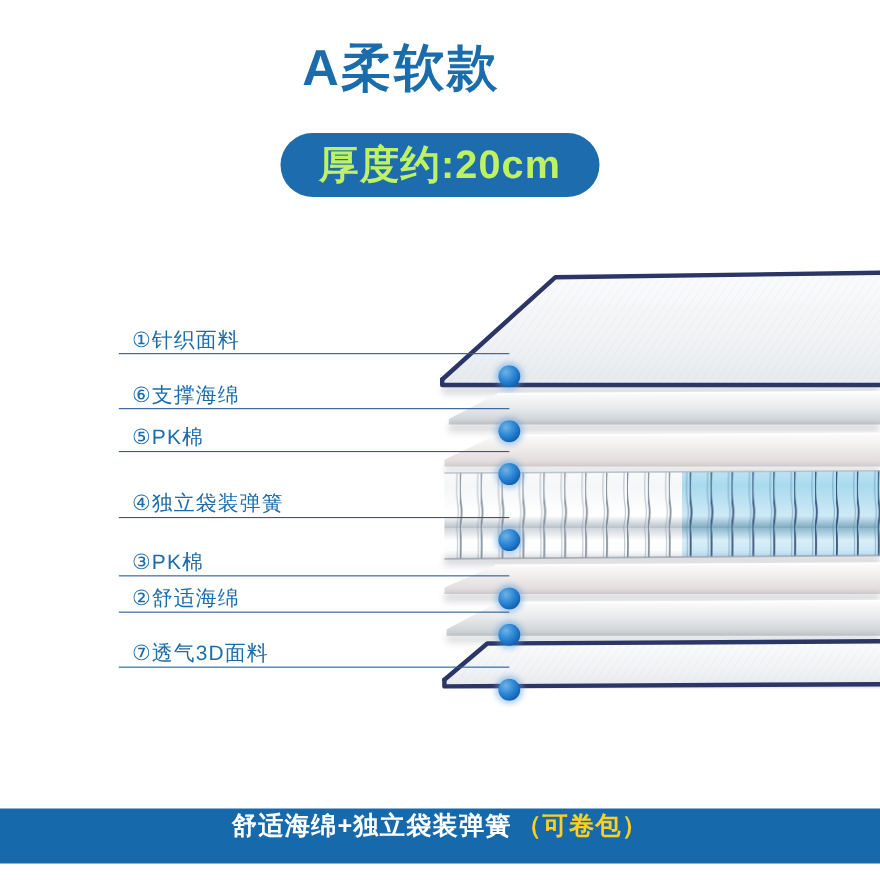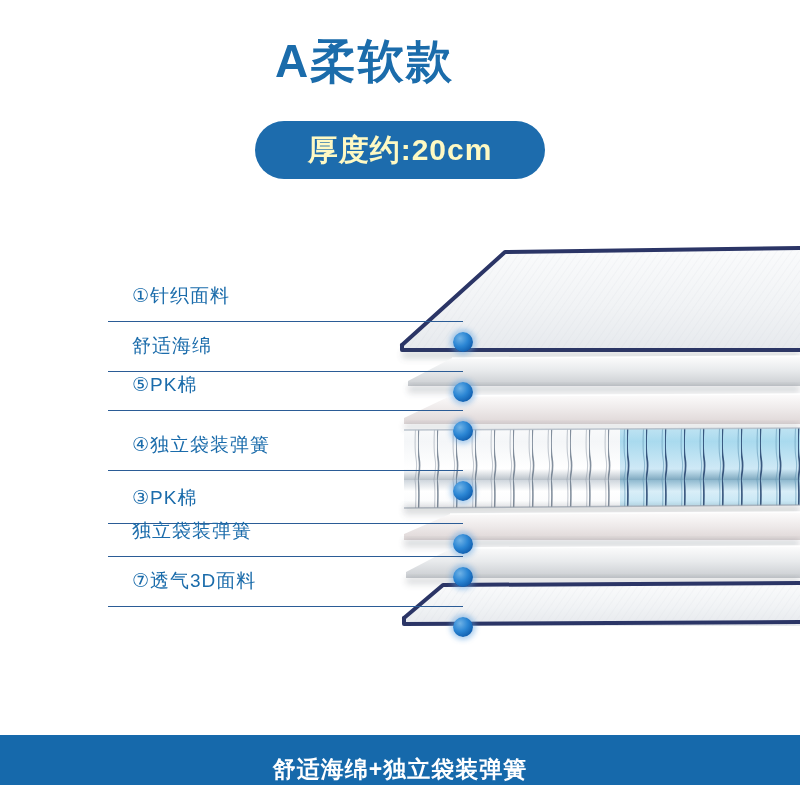--- a/index.html
+++ b/index.html
@@ -38,22 +38,22 @@
     top: 121px;
     width: 290px;
     height: 58px;
     border-radius: 29px;
     background: #1d6cad;
     display: flex;
     align-items: center;
     justify-content: center;
   }
   #thickness-badge .badge-text {
-    color: #fef9c3;
-    font-size: 30px;
+    color: #bef264;
+    font-size: 36px;
     font-weight: bold;
     letter-spacing: 1px;
     white-space: nowrap;
   }
 
   
   #mattress {
     position: absolute;
     left: 0;
     top: 0;
@@ -65,26 +65,25 @@
   
   .callout {
     position: absolute;
     left: 0;
     width: 470px;
     height: 0;
   }
   .callout .cl-text {
     position: absolute;
     left: 120px;
-    bottom: 13px;
+    bottom: 0;
     font-size: 19px;
     color: #1b6cab;
     letter-spacing: 1px;
     white-space: nowrap;
-    margin-left: 12px;
   }
   .callout .cl-line {
     position: absolute;
     left: 108px;
     bottom: 0;
     height: 1px;
     background: #2b5c96;
   }
   .callout .cl-dot {
     position: absolute;
@@ -98,21 +97,21 @@
 
   
   #bottom-banner {
     position: absolute;
     left: 0;
     top: 735px;
     width: 800px;
     height: 50px;
     background: #1669ab;
     display: flex;
-    align-items: flex-end;
+    align-items: flex-start;
     justify-content: center;
   }
   #bottom-banner .bb-main {
     color: #ffffff;
     font-size: 23px;
     font-weight: bold;
     letter-spacing: 1px;
     white-space: nowrap;
   }
   #bottom-banner .bb-sub {
@@ -237,21 +236,21 @@
     </g>
   </svg>
 
   <div class="callout" style="top:322px;">
     <span class="cl-text">①针织面料</span>
     <span class="cl-line" style="width:355px;"></span>
     <span class="cl-dot" style="left:463px;"></span>
   </div>
 
   <div class="callout" style="top:372px;">
-    <span class="cl-text">舒适海绵</span>
+    <span class="cl-text">⑥支撑海绵</span>
     <span class="cl-line" style="width:355px;"></span>
     <span class="cl-dot" style="left:463px;"></span>
   </div>
 
   <div class="callout" style="top:411px;">
     <span class="cl-text">⑤PK棉</span>
     <span class="cl-line" style="width:355px;"></span>
     <span class="cl-dot" style="left:463px;"></span>
   </div>
 
@@ -261,28 +260,29 @@
     <span class="cl-dot" style="left:463px;"></span>
   </div>
 
   <div class="callout" style="top:524px;">
     <span class="cl-text">③PK棉</span>
     <span class="cl-line" style="width:355px;"></span>
     <span class="cl-dot" style="left:463px;"></span>
   </div>
 
   <div class="callout" style="top:557px;">
-    <span class="cl-text">独立袋装弹簧</span>
+    <span class="cl-text">②舒适海绵</span>
     <span class="cl-line" style="width:355px;"></span>
     <span class="cl-dot" style="left:463px;"></span>
   </div>
 
   <div class="callout" style="top:607px;">
     <span class="cl-text">⑦透气3D面料</span>
     <span class="cl-line" style="width:355px;"></span>
     <span class="cl-dot" style="left:463px;"></span>
   </div>
 
   <div id="bottom-banner">
     <span class="bb-main">舒适海绵+独立袋装弹簧</span>
+    <span class="bb-sub">（可卷包）</span>
   </div>
 
 </div>
 
 </body></html>

